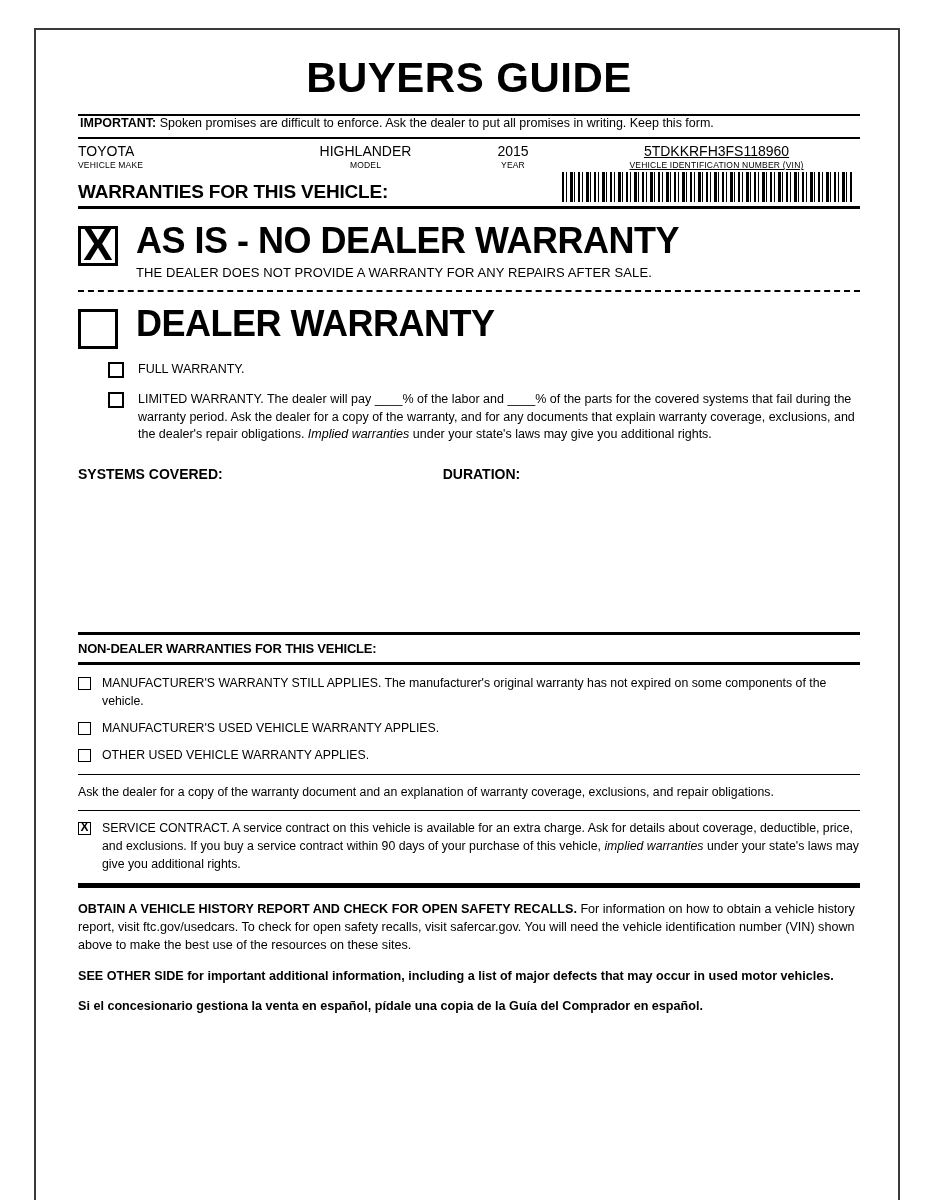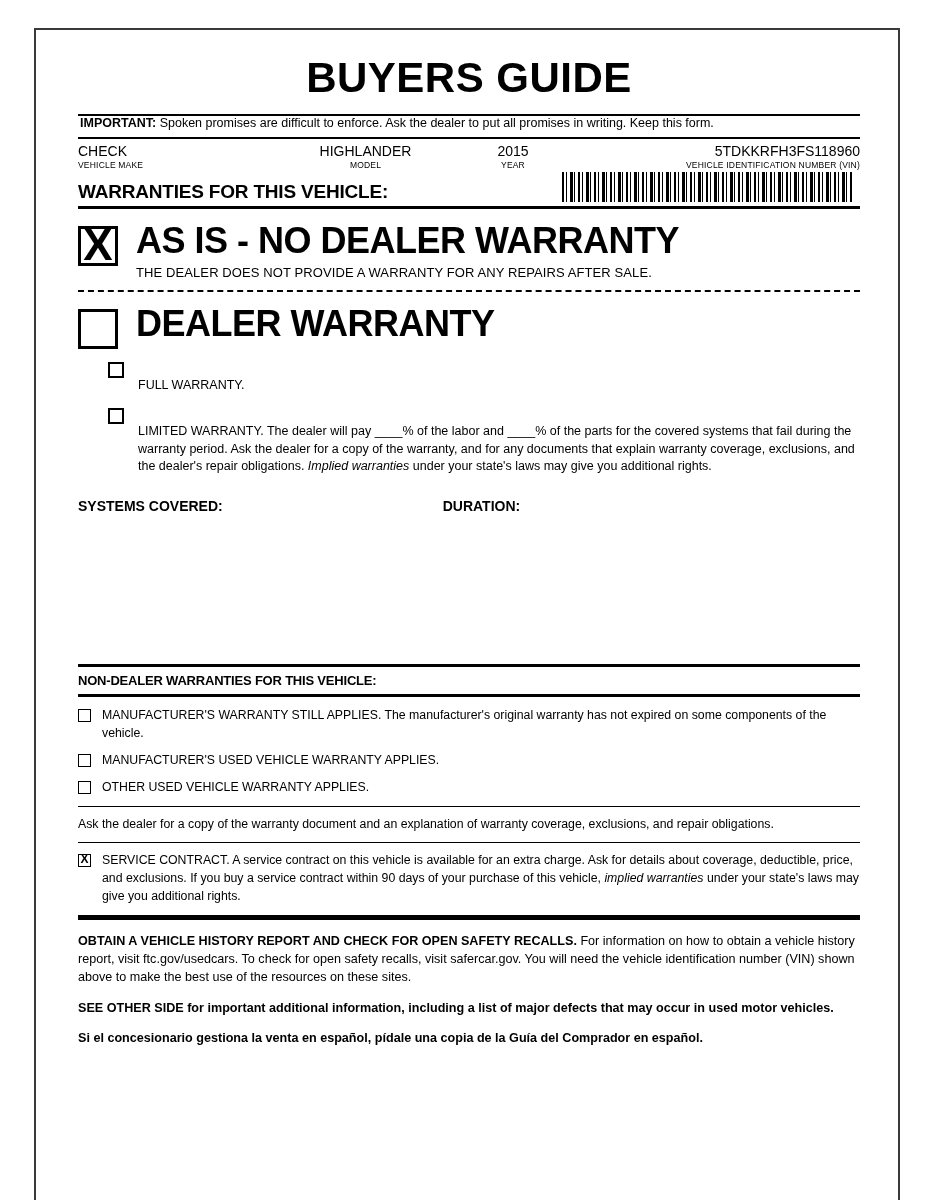--- a/index.html
+++ b/index.html
@@ -60,21 +60,21 @@
   }
   .veh-lab {
     font-size: 8.5px;
     letter-spacing: 0.2px;
     color: #000;
     margin-top: 1px;
   }
   .c-make { width: 200px; }
   .c-model { width: 175px; text-align: center; }
   .c-year { width: 120px; text-align: center; }
-  .c-vin { flex: 1; text-align: right; }
+  .c-vin { flex: 1; text-align: center; text-decoration: underline; }
 
   .warr-head-row {
     display: flex;
     align-items: flex-end;
     justify-content: space-between;
     padding: 2px 8px 3px 0;
   }
   .warr-head {
     font-size: 19px;
     font-weight: bold;
@@ -152,21 +152,20 @@
     text-align: center;
     font-size: 15px;
     line-height: 18px;
     font-weight: bold;
   }
   .sm-indent { margin-left: 30px; }
   .sm-txt {
     margin-left: 14px;
     font-size: 12.5px;
     line-height: 1.42;
-    margin-top: 16px;
   }
   .sm-txt i { font-style: italic; }
 
   .sys-row {
     display: flex;
     margin-top: 22px;
     font-size: 14px;
     font-weight: bold;
   }
   .sys-dur { margin-left: 220px; }
@@ -241,21 +240,21 @@
 
     <div class="rule-med"></div>
     <div class="important-line">
       <b>IMPORTANT:</b>
       <span>Spoken promises are difficult to enforce.  Ask the dealer to put all promises in writing.  Keep this form.</span>
     </div>
     <div class="rule-med"></div>
 
     <div class="veh-row">
       <div class="veh-cell c-make">
-        <div class="veh-val">CHECK</div>
+        <div class="veh-val">TOYOTA</div>
         <div class="veh-lab">VEHICLE MAKE</div>
       </div>
       <div class="veh-cell c-model">
         <div class="veh-val">HIGHLANDER</div>
         <div class="veh-lab">MODEL</div>
       </div>
       <div class="veh-cell c-year">
         <div class="veh-val">2015</div>
         <div class="veh-lab">YEAR</div>
       </div>

